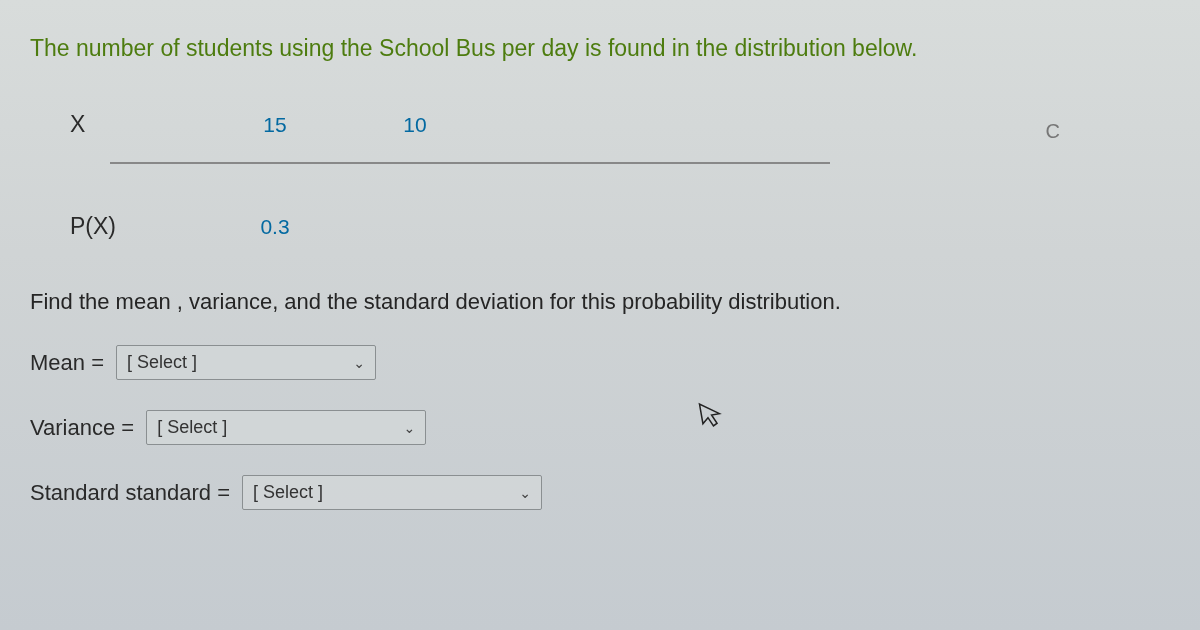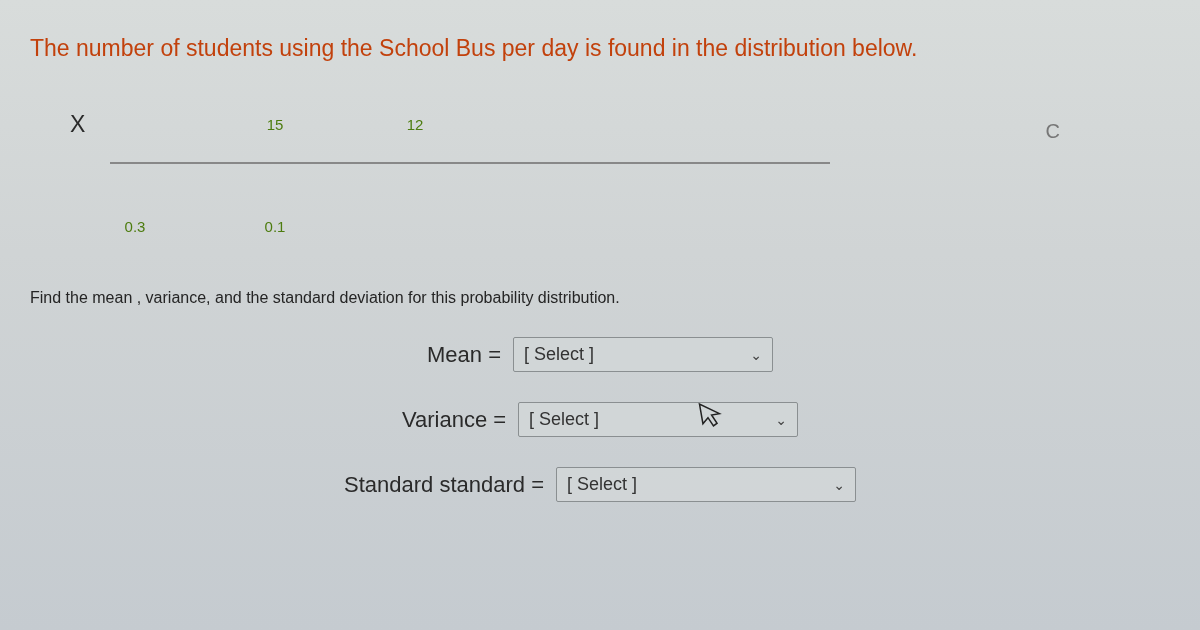--- a/index.html
+++ b/index.html
@@ -8,64 +8,63 @@
       height: 630px;
       background: linear-gradient(180deg, #d8dcdb 0%, #d0d4d5 40%, #c5cbd0 100%);
       font-family: Arial, sans-serif;
       color: #2a2a2a;
       padding: 35px 30px;
       position: relative;
       overflow: hidden;
     }
     .question-text {
       font-size: 23px;
-      color: #c2410c;
+      color: #4d7c0f;
       margin-bottom: 30px;
     }
     .table-area {
       margin-left: 40px;
       margin-bottom: 30px;
     }
     .row {
       display: flex;
       align-items: center;
       height: 65px;
     }
     .label-cell {
       width: 140px;
       font-size: 23px;
       color: #2a2a2a;
     }
     .val-cell {
       width: 130px;
-      font-size: 15px;
+      font-size: 21px;
       text-align: center;
-      color: #4d7c0f;
+      color: #0369a1;
     }
     .val-cell.wider {
       width: 150px;
     }
     .divider {
       margin-left: 40px;
       width: 720px;
       border-bottom: 2px solid #888;
       margin-bottom: 30px;
       margin-top: 5px;
     }
     .instruction {
-      font-size: 16px;
+      font-size: 22px;
       color: #252525;
       margin-bottom: 30px;
     }
     .answer-row {
       display: flex;
       align-items: center;
       margin-bottom: 30px;
       margin-left: 0px;
-      justify-content: center;
     }
     .answer-label {
       font-size: 22px;
       color: #2a2a2a;
     }
     .select-box {
       display: inline-flex;
       align-items: center;
       background: rgba(210, 214, 215, 0.9);
       border: 1px solid #8a8f91;
@@ -106,26 +105,26 @@
   </style>
 </head>
 <body>
 
 <div class="question-text">The number of students using the School Bus per day is found in the distribution below.</div>
 
 <div class="table-area">
   <div class="row">
     <div class="label-cell">X</div>
     <div class="val-cell">15</div>
-    <div class="val-cell wider">12</div>
+    <div class="val-cell wider">10</div>
   </div>
   <div class="divider"></div>
   <div class="row">
+    <div class="label-cell">P(X)</div>
     <div class="val-cell">0.3</div>
-    <div class="val-cell wider">0.1</div>
   </div>
 </div>
 
 <div class="instruction">Find the mean , variance, and the standard deviation for this probability distribution.</div>
 
 <div class="answer-row">
   <span class="answer-label">Mean =</span>
   <div class="select-box">
     <span class="select-text">[ Select ]</span>
     <span class="chevron">⌄</span>

